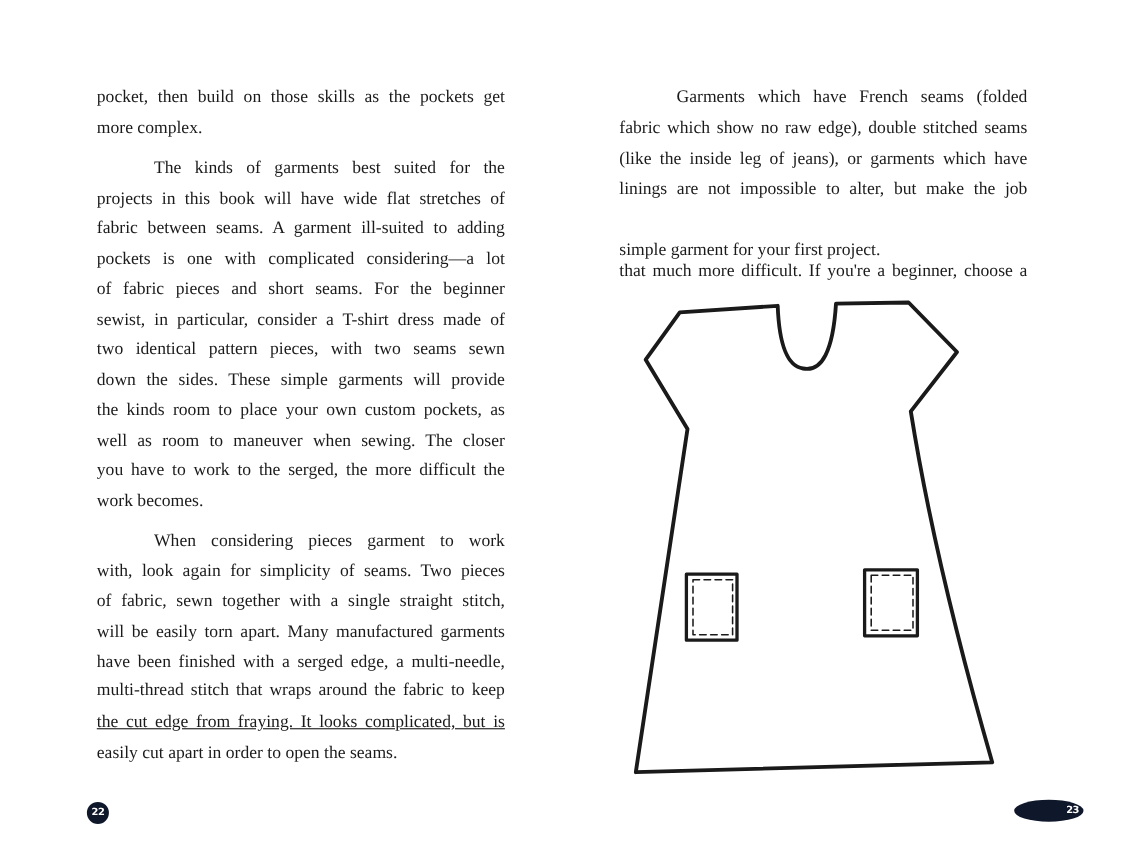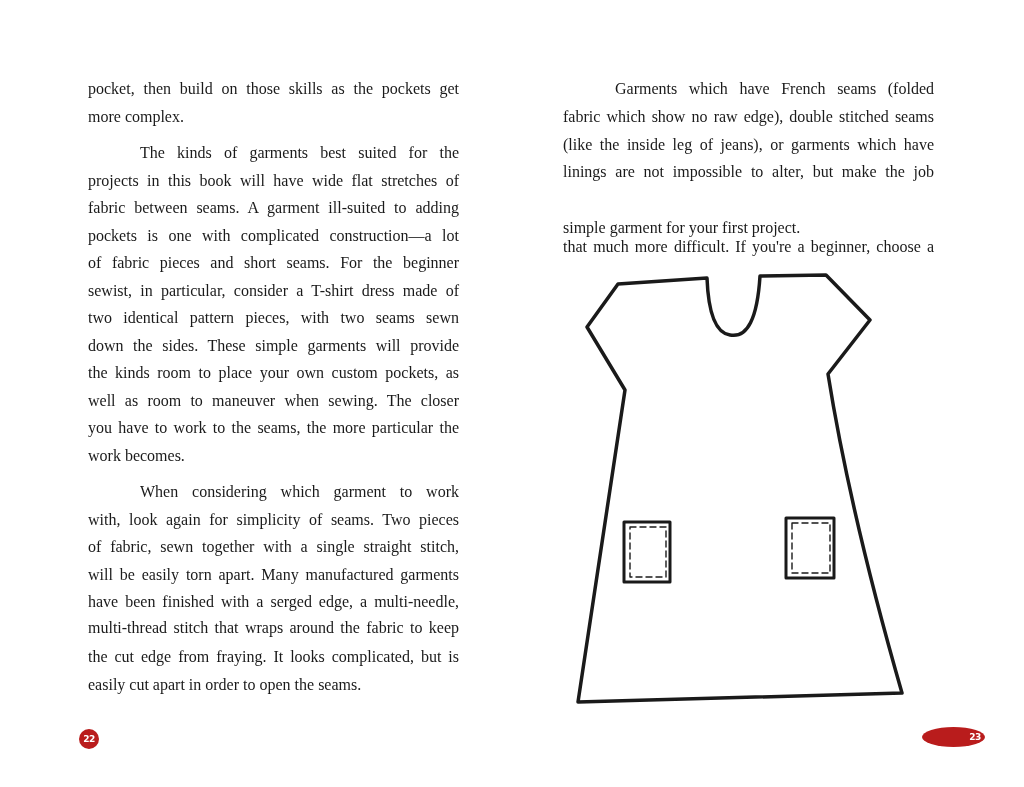--- a/index.html
+++ b/index.html
@@ -5,51 +5,51 @@
     html, body { margin:0; padding:0; background:#ffffff; }
     body { width:1024px; height:787px; position:relative; overflow:hidden;
            font-family:"Liberation Serif","DejaVu Serif",serif; color:#1a1a1a; }
     .page { position:absolute; top:0; height:787px; }
     .left-page { left:0; width:512px; }
     .right-page { left:512px; width:512px; }
     .line { position:absolute; font-size:16px; line-height:20px; white-space:nowrap;
             text-align:justify; text-align-last:justify; }
     .line.last { text-align-last:left; }
     .page-num { position:absolute; width:20px; height:20px; border-radius:50%;
-                background:#b91c1c; color:#fff; font-family:"DejaVu Sans",sans-serif;
+                background:#0f172a; color:#fff; font-family:"DejaVu Sans",sans-serif;
                 font-weight:bold; font-size:9px; line-height:20px; text-align:center;
                 letter-spacing:-0.5px; }
     .illus { position:absolute; left:570px; top:262px; }
   </style>
 </head>
 <body>
 
 <div class="page left-page">
   <div id="left-col">
       <div class="line" style="left: 88px; width: 371px; top: 79px;">pocket, then build on those skills as the pockets get</div>
       <div class="line last" style="left: 88px; width: 371px; top: 106.5px;">more complex.</div>
       <div class="line" style="left: 140px; width: 319px; top: 143px;">The kinds of garments best suited for the</div>
       <div class="line" style="left: 88px; width: 371px; top: 170.5px;">projects in this book will have wide flat stretches of</div>
       <div class="line" style="left: 88px; width: 371px; top: 198px;">fabric between seams. A garment ill-suited to adding</div>
-      <div class="line" style="left: 88px; width: 371px; top: 225.5px;">pockets is one with complicated construction—a lot</div>
+      <div class="line" style="left: 88px; width: 371px; top: 225.5px;">pockets is one with complicated considering—a lot</div>
       <div class="line" style="left: 88px; width: 371px; top: 253px;">of fabric pieces and short seams. For the beginner</div>
       <div class="line" style="left: 88px; width: 371px; top: 280.5px;">sewist, in particular, consider a T-shirt dress made of</div>
       <div class="line" style="left: 88px; width: 371px; top: 308px;">two identical pattern pieces, with two seams sewn</div>
       <div class="line" style="left: 88px; width: 371px; top: 335.5px;">down the sides. These simple garments will provide</div>
       <div class="line" style="left: 88px; width: 371px; top: 363px;">the kinds room to place your own custom pockets, as</div>
       <div class="line" style="left: 88px; width: 371px; top: 390.5px;">well as room to maneuver when sewing. The closer</div>
-      <div class="line" style="left: 88px; width: 371px; top: 418px;">you have to work to the seams, the more particular the</div>
+      <div class="line" style="left: 88px; width: 371px; top: 418px;">you have to work to the serged, the more difficult the</div>
       <div class="line last" style="left: 88px; width: 371px; top: 445.5px;">work becomes.</div>
-      <div class="line" style="left: 140px; width: 319px; top: 482px;">When considering which garment to work</div>
+      <div class="line" style="left: 140px; width: 319px; top: 482px;">When considering pieces garment to work</div>
       <div class="line" style="left: 88px; width: 371px; top: 509.5px;">with, look again for simplicity of seams. Two pieces</div>
       <div class="line" style="left: 88px; width: 371px; top: 537px;">of fabric, sewn together with a single straight stitch,</div>
       <div class="line" style="left: 88px; width: 371px; top: 564.5px;">will be easily torn apart. Many manufactured garments</div>
       <div class="line" style="left: 88px; width: 371px; top: 592px;">have been finished with a serged edge, a multi-needle,</div>
       <div class="line" style="left: 88px; width: 371px; top: 618px;">multi-thread stitch that wraps around the fabric to keep</div>
-      <div class="line" style="left: 88px; width: 371px; top: 647px;">the cut edge from fraying. It looks complicated, but is</div>
+      <div class="line" style="left: 88px; width: 371px; top: 647px; text-decoration: underline;">the cut edge from fraying. It looks complicated, but is</div>
       <div class="line last" style="left: 88px; width: 371px; top: 674.5px;">easily cut apart in order to open the seams.</div>
     </div>
   <div class="page-num" style="left:79px; top:729px;">22</div>
 </div>
 
 <div class="page right-page">
   <div id="right-col">
       <div class="line" style="left: 103px; width: 319px; top: 79px;">Garments which have French seams (folded</div>
       <div class="line" style="left: 51px; width: 371px; top: 106.8px;">fabric which show no raw edge), double stitched seams</div>
       <div class="line" style="left: 51px; width: 371px; top: 134.6px;">(like the inside leg of jeans), or garments which have</div>

